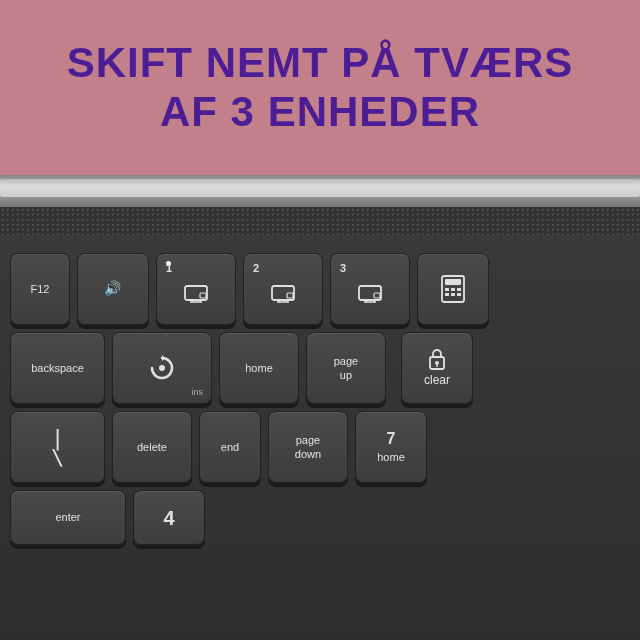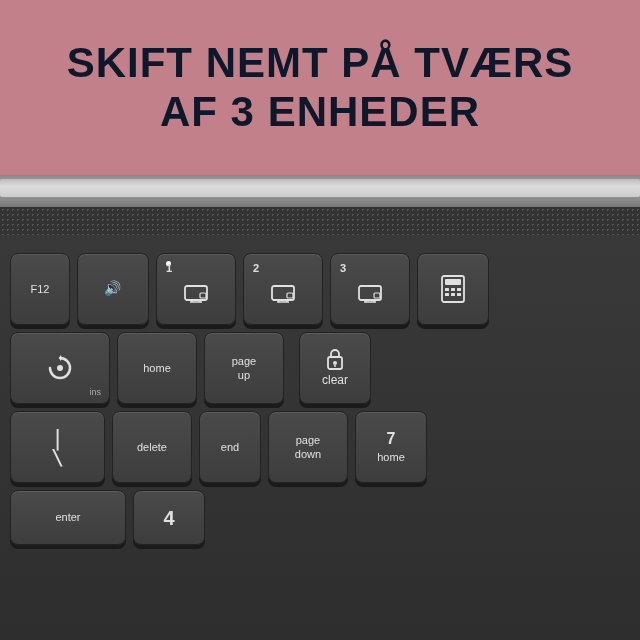--- a/index.html
+++ b/index.html
@@ -23,21 +23,21 @@
       background-color: #c2808a;
       width: 100%;
       height: 175px;
       display: flex;
       align-items: center;
       justify-content: center;
       padding: 20px;
     }
 
     .header-text {
-      color: #0f172a;
+      color: #4c1d95;
       font-size: 42px;
       font-weight: 900;
       text-align: center;
       line-height: 1.15;
       text-transform: uppercase;
       letter-spacing: 1px;
     }
 
     
     .keyboard-section {
@@ -238,20 +238,23 @@
             <rect x="5" y="18" width="4" height="3" rx="0.5" fill="#e0e0e0"></rect>
             <rect x="11" y="18" width="4" height="3" rx="0.5" fill="#e0e0e0"></rect>
             <rect x="17" y="18" width="4" height="3" rx="0.5" fill="#e0e0e0"></rect>
           </svg>
         </div>
 
       </div>
 
       <div class="key-row">
 
+        <div class="key key-backspace">
+          <span class="key-label">backspace</span>
+        </div>
 
         <div class="key key-ins">
           <svg width="28" height="28" viewBox="0 0 28 28">
             <path d="M14 4 A10 10 0 1 1 4 14" fill="none" stroke="#e0e0e0" stroke-width="2.5" stroke-linecap="round"></path>
             <polygon points="14,1 14,7 17,4" fill="#e0e0e0"></polygon>
             <circle cx="14" cy="14" r="3" fill="#e0e0e0"></circle>
           </svg>
           <span style="font-size:9px; color:#aaa; position:absolute; bottom:6px; right:8px;">ins</span>
         </div>
 

